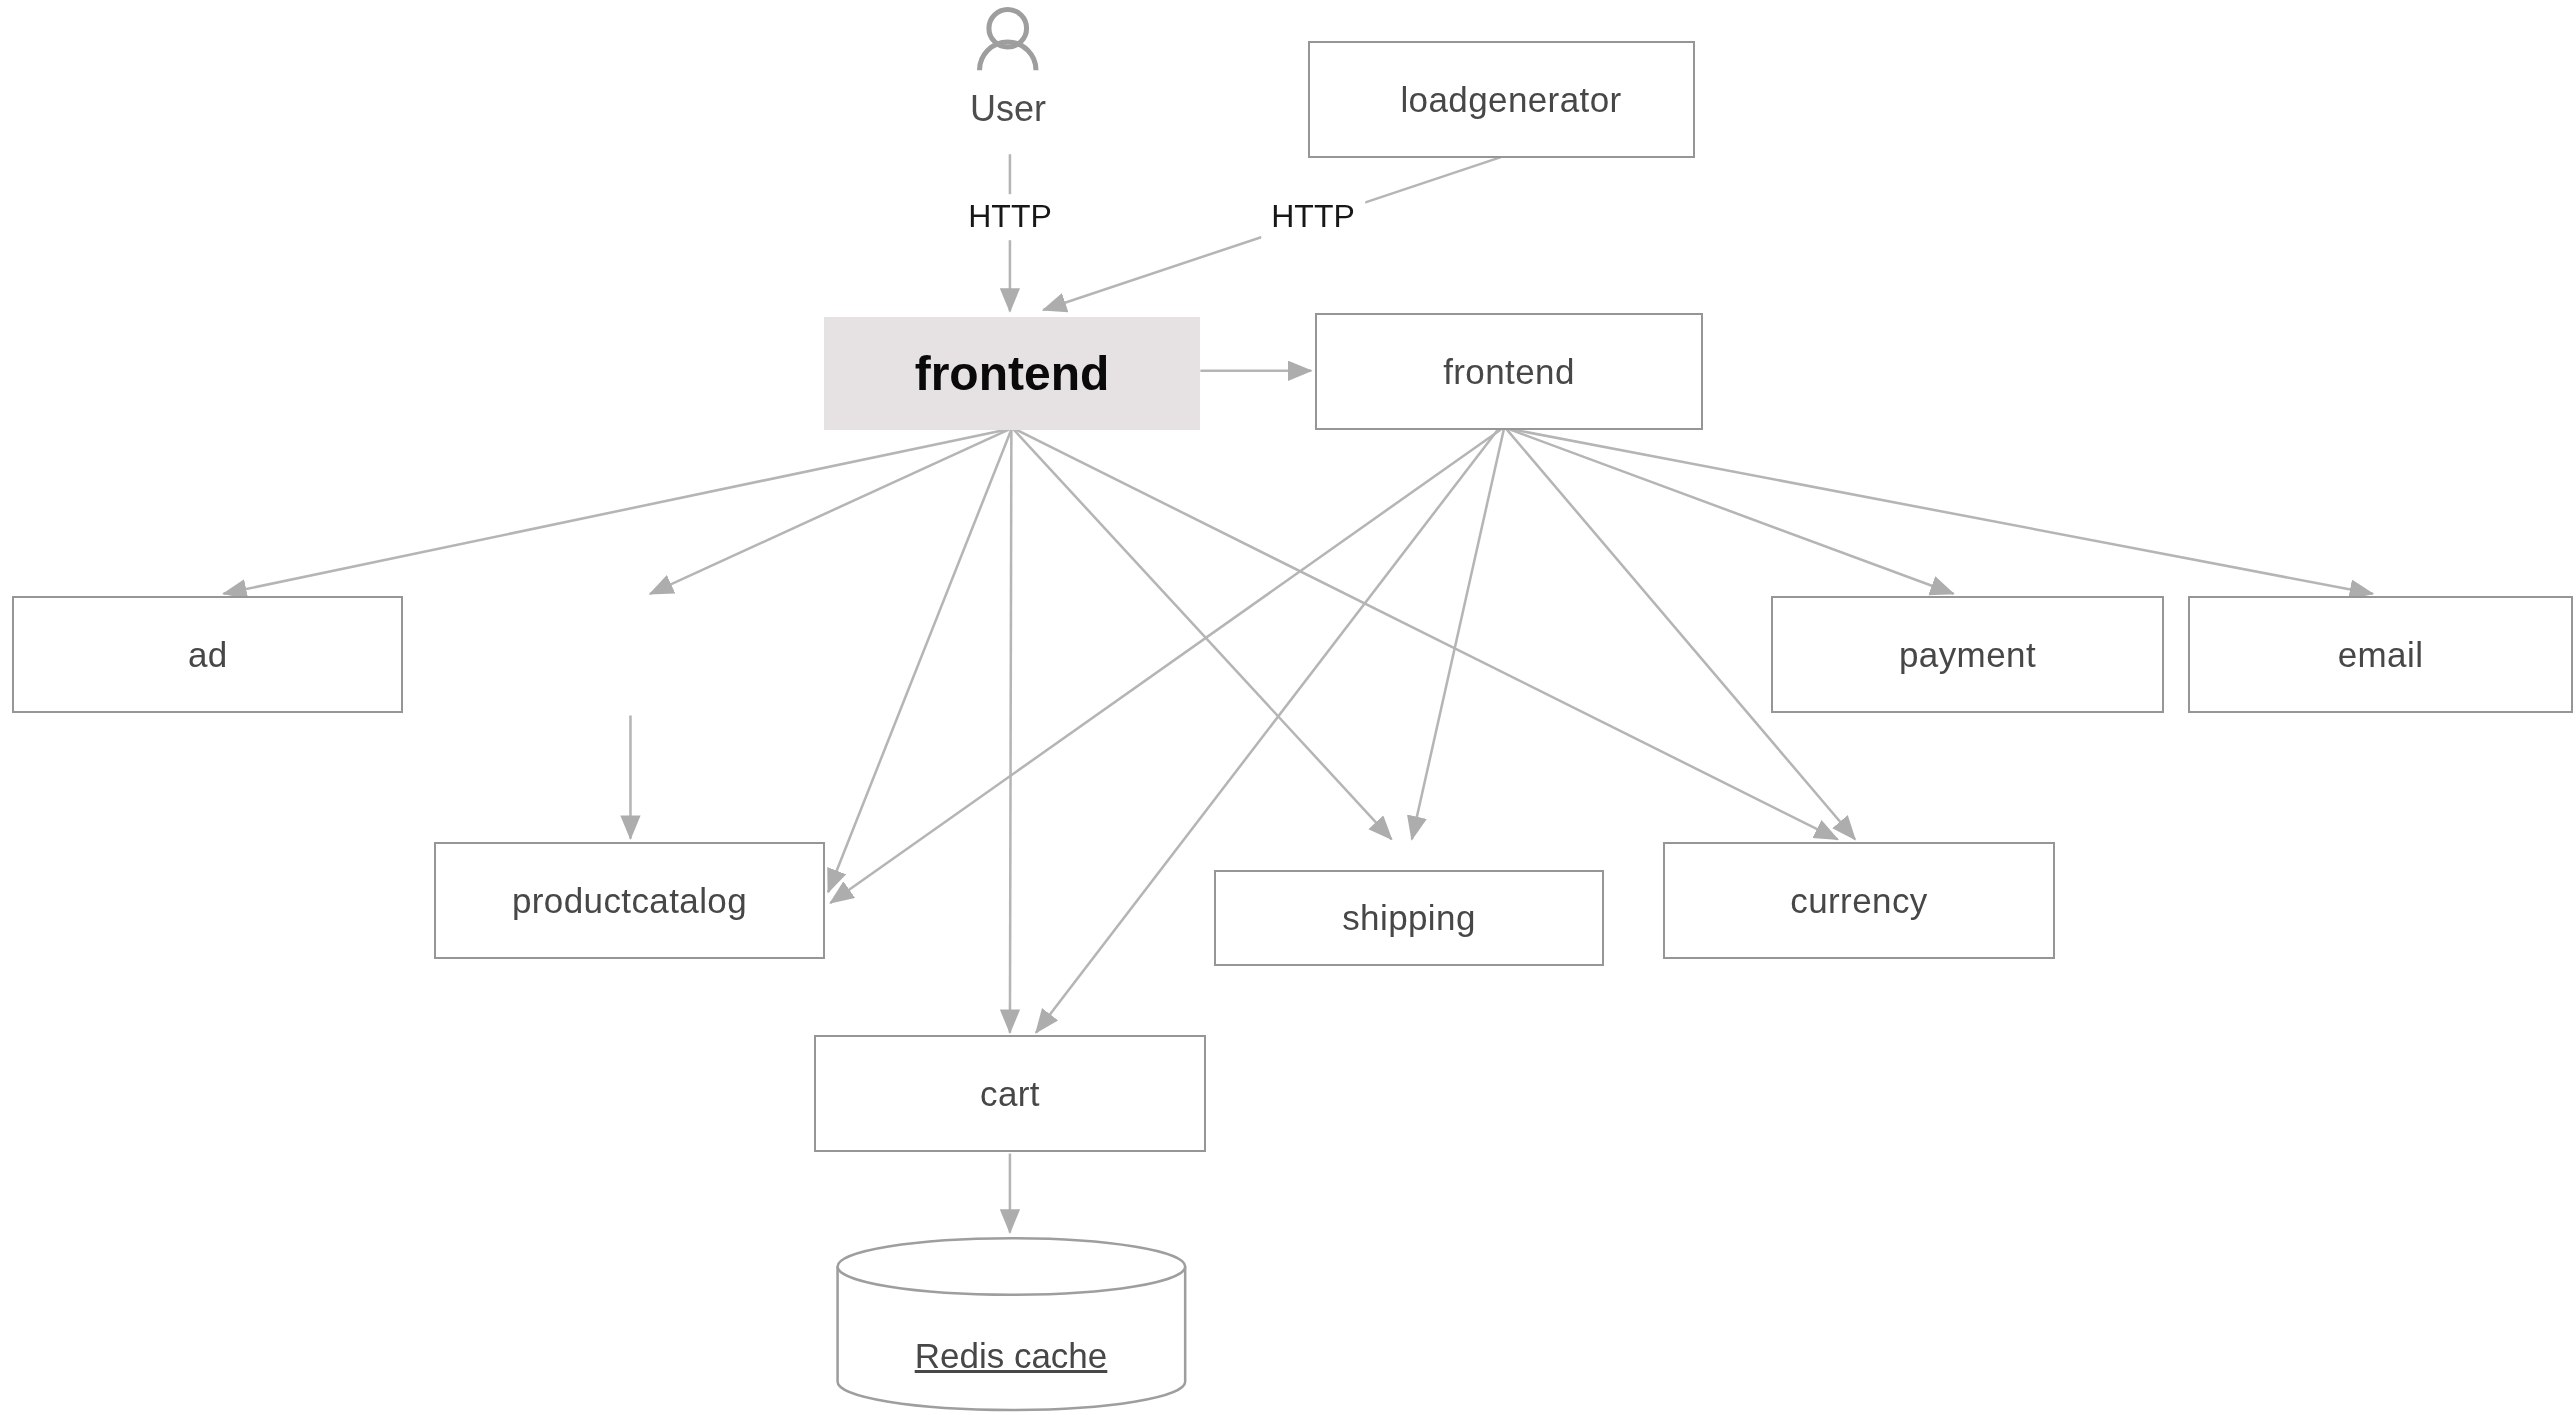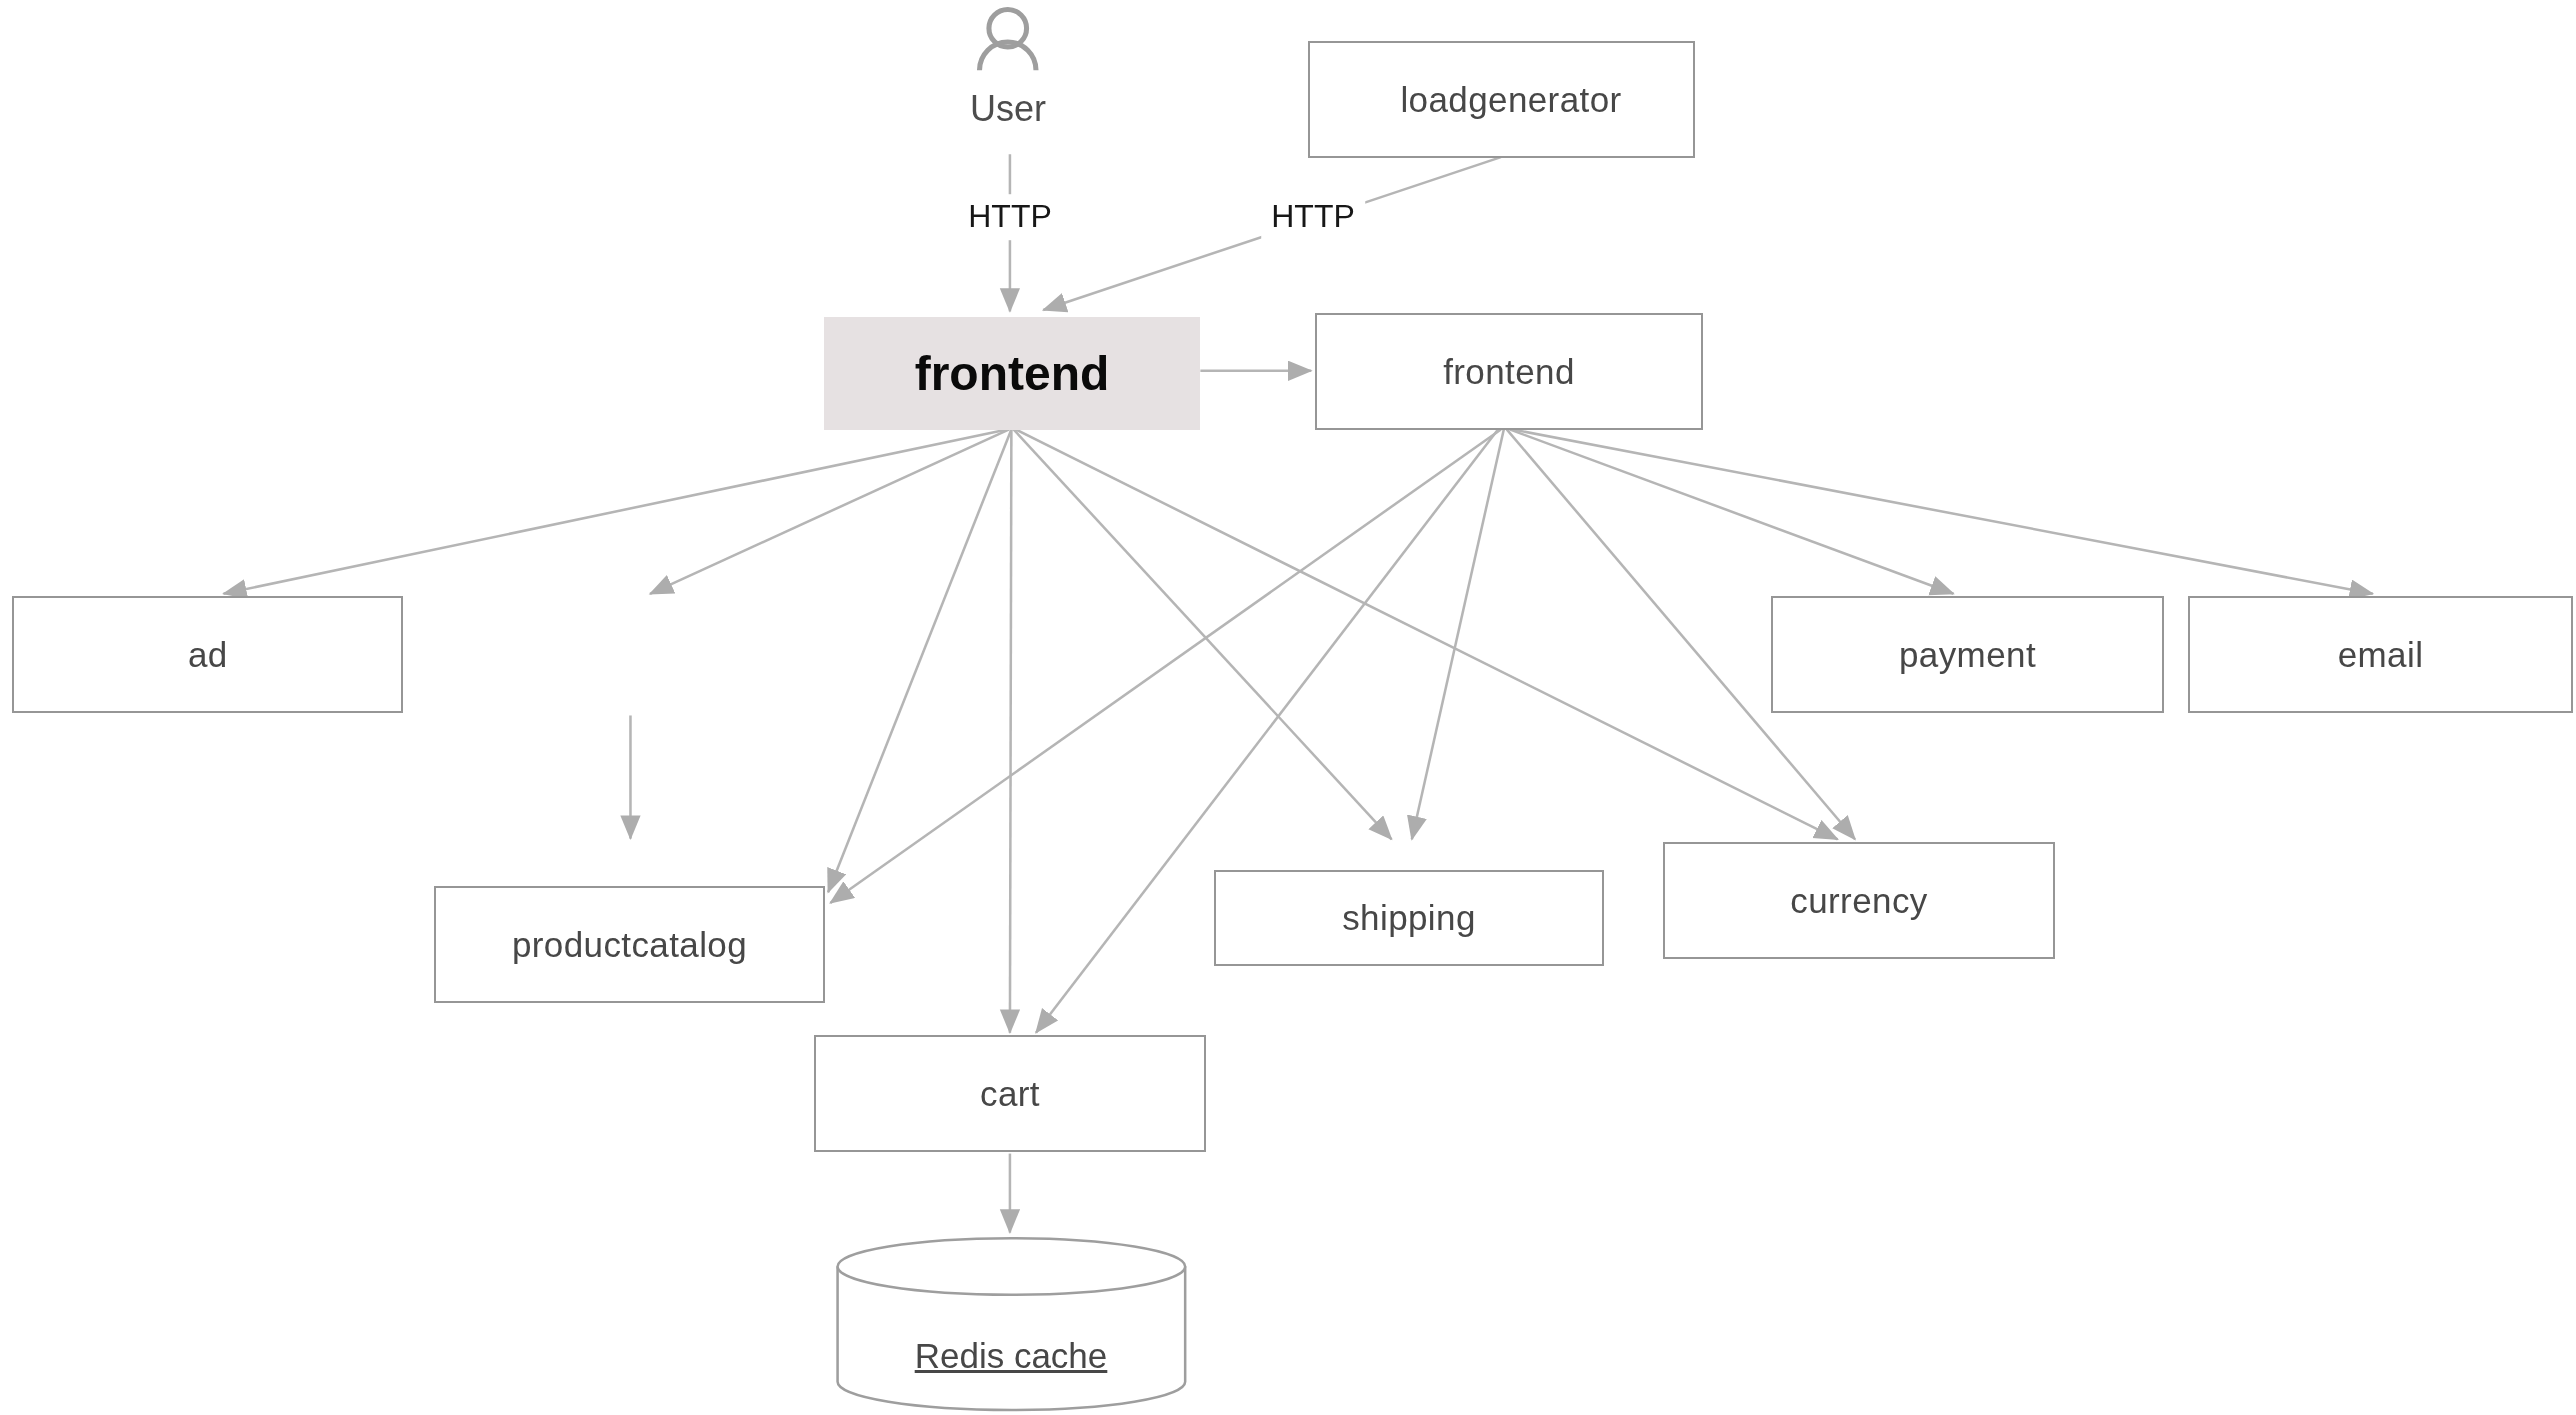--- a/index.html
+++ b/index.html
@@ -119,21 +119,21 @@
       </div>
       <div class="node" style="left: 12.3px; top: 596px; width: 391px; height: 117px;">
         <span>ad</span>
       </div>
       <div class="node" style="left: 1771px; top: 596px; width: 393px; height: 117px;">
         <span>payment</span>
       </div>
       <div class="node" style="left: 2188px; top: 596px; width: 385px; height: 117px;">
         <span>email</span>
       </div>
-      <div class="node" style="left: 434px; top: 842px; width: 391px; height: 117px; margin-top: 44px;">
+      <div class="node" style="left: 434px; top: 842px; width: 391px; height: 117px;">
         <span>productcatalog</span>
       </div>
       <div class="node" style="left: 1214px; top: 870px; width: 390px; height: 96px;">
         <span>shipping</span>
       </div>
       <div class="node" style="left: 1663px; top: 842px; width: 392px; height: 117px;">
         <span>currency</span>
       </div>
       <div class="node" style="left: 814px; top: 1035px; width: 392px; height: 117px;">
         <span>cart</span>

